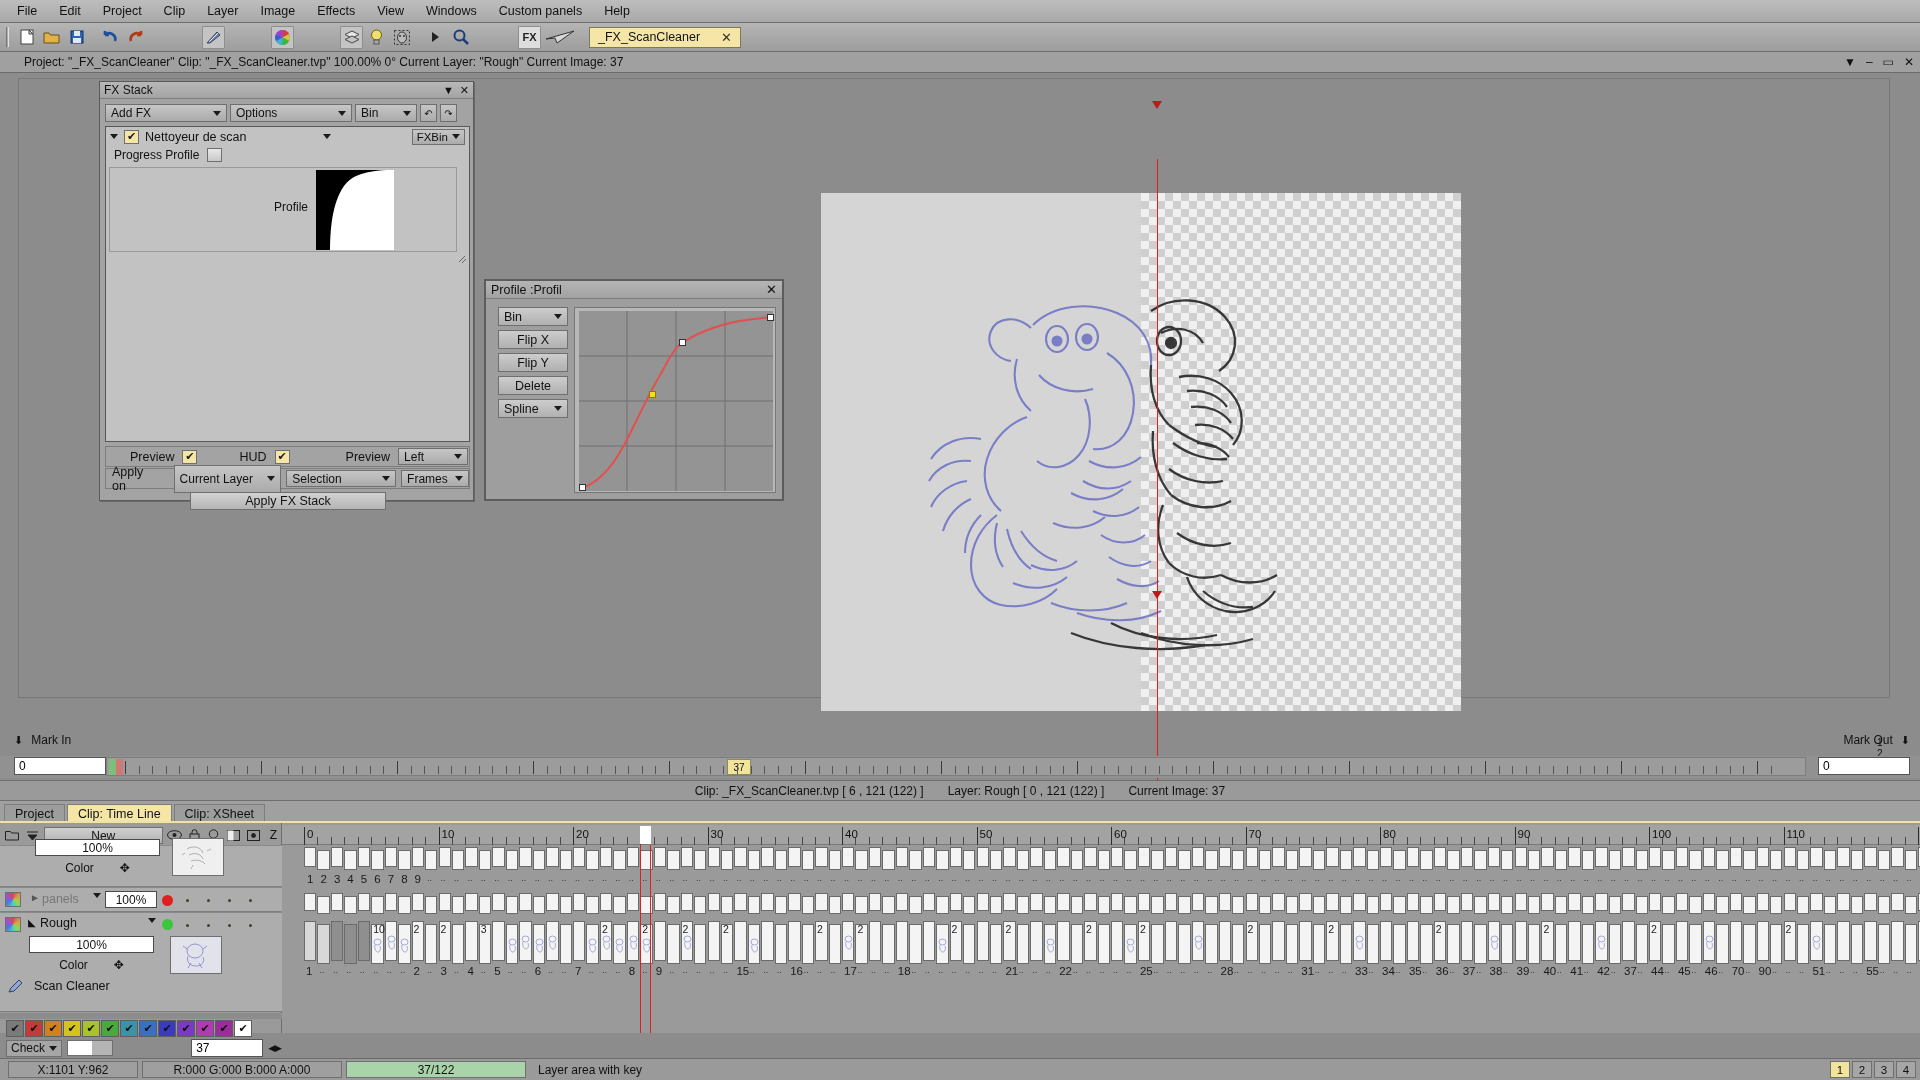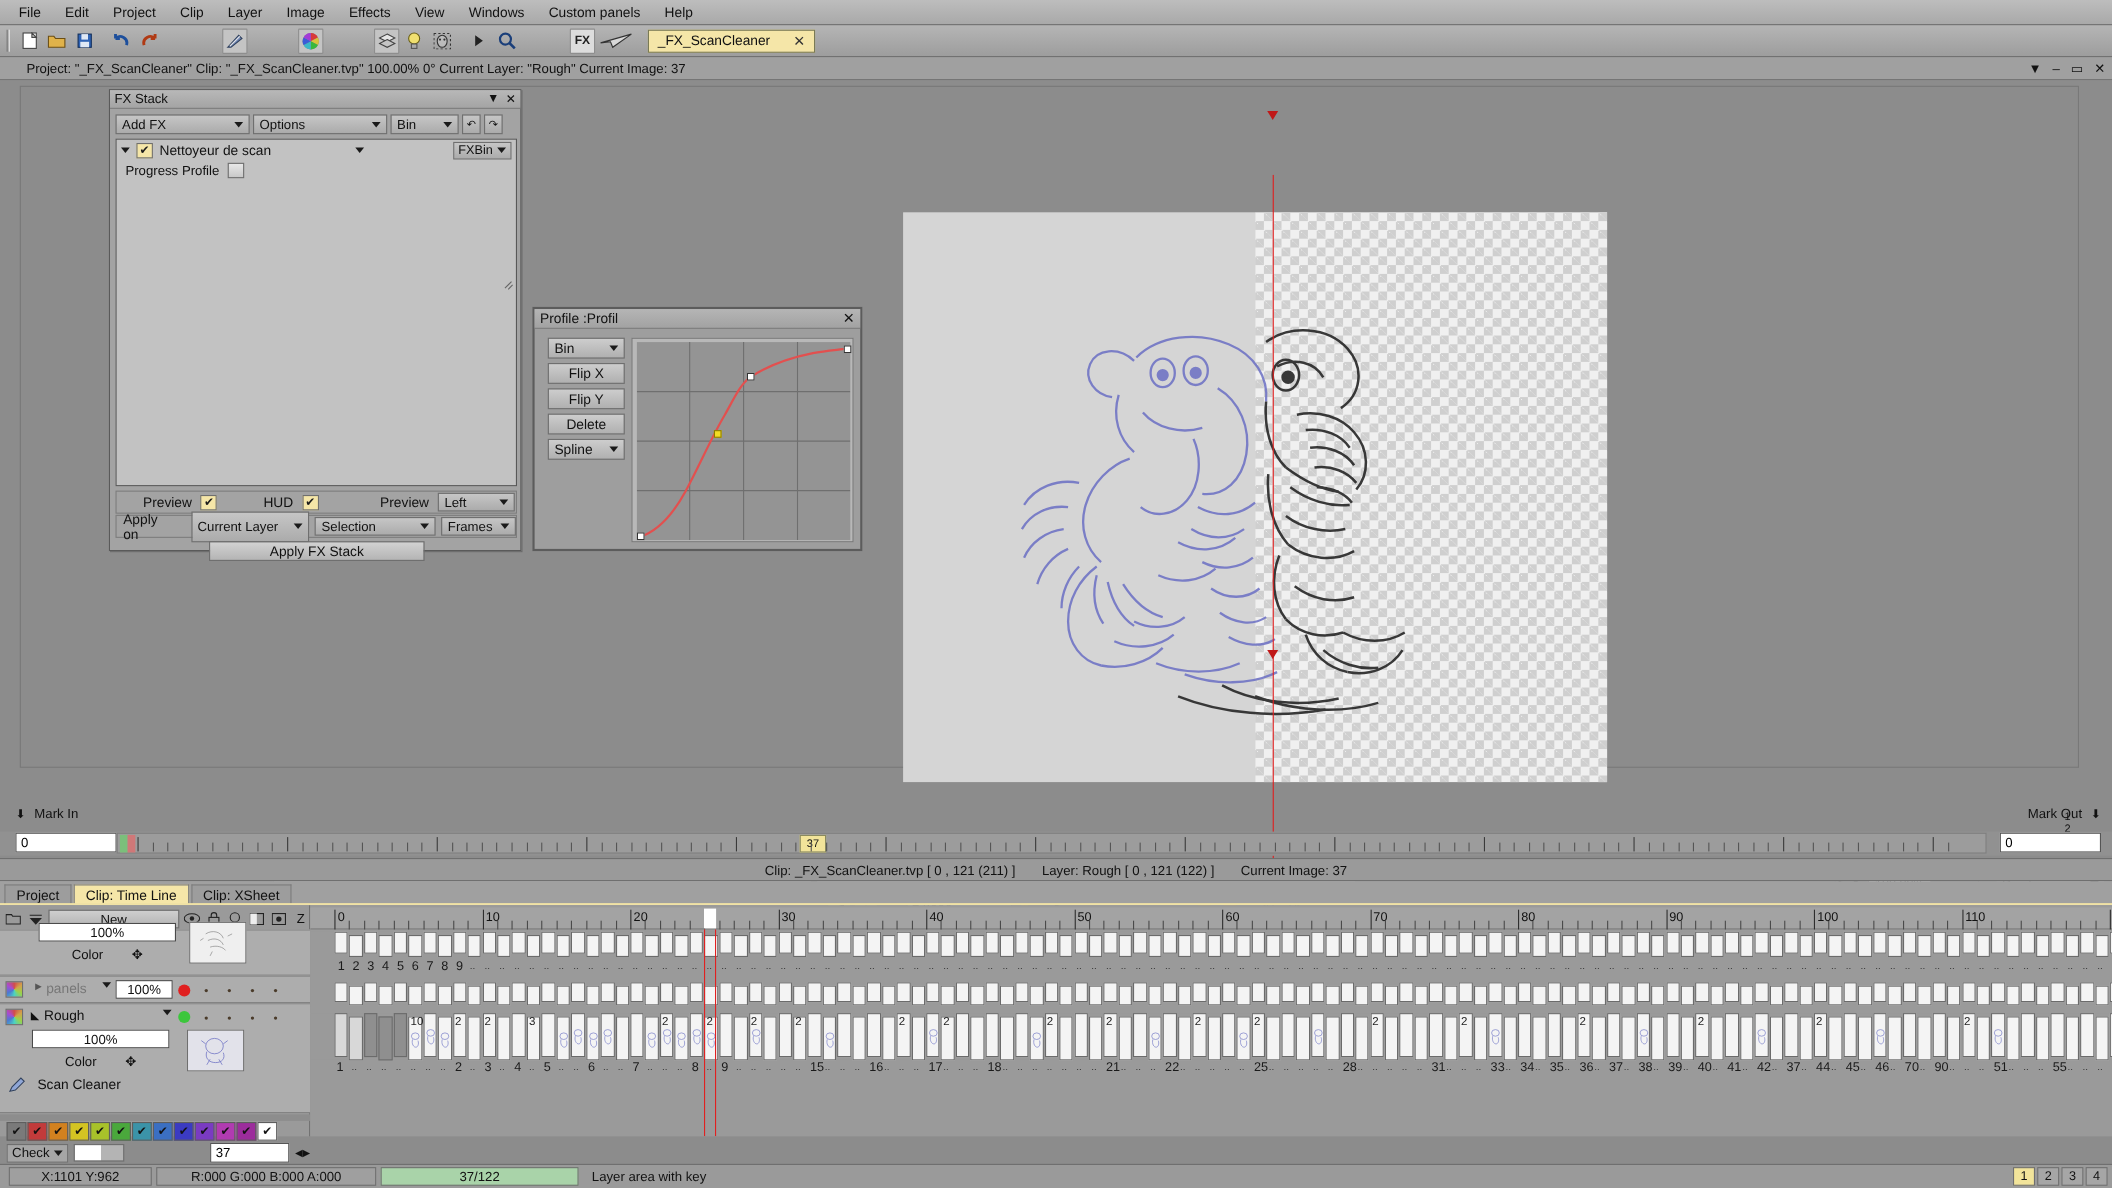--- a/index.html
+++ b/index.html
@@ -631,21 +631,21 @@
         <div class="tick" style="left: 1609.2px;"></div>
         <div class="tick" style="left: 1622.8px;"></div>
         <div class="tick" style="left: 1636.4px;"></div>
         <div class="tickmaj" style="left: 1650px;"></div>
         <div class="tick" style="left: 1663.6px;"></div>
       </div>
     <input class="numfield tf2" value="0" style="">
   </div>
 
   <div class="clipinfo">
-    <span>Clip: _FX_ScanCleaner.tvp [ 0 , 121  (211) ]</span>
+    <span>Clip: _FX_ScanCleaner.tvp [ 6 , 121  (122) ]</span>
     <span>Layer: Rough [ 0 , 121  (122) ]</span>
     <span>Current Image: 37</span>
   </div>
 
   <div class="paneltabs">
     <div class="ptab">Project</div>
     <div class="ptab active">Clip: Time Line</div>
     <div class="ptab">Clip: XSheet</div>
     <div class="rule"></div>
   </div>
@@ -1783,20 +1783,29 @@
         <span class="caret" style="margin-left:auto;margin-right:4px;"></span>
         <span class="fxbin">
           <span>FXBin</span>
           <span class="caret"></span>
         </span>
       </div>
       <div class="progrow">
         <span>Progress Profile</span>
         <span class="swatch"></span>
       </div>
+      <div class="profilebox">
+        <span class="profile-label">Profile</span>
+        <div class="profile-graph">
+          <svg width="78" height="80" viewBox="0 0 78 80" preserveAspectRatio="none">
+            <rect width="78" height="80" fill="#000"></rect>
+            <path d="M14 80 C14 42 22 14 40 6 C54 0 70 0 78 0 L78 80 Z" fill="#fff"></path>
+          </svg>
+        </div>
+      </div>
       <div style="position:absolute;right:2px;top:126px;width:10px;height:10px;">
         <svg width="10" height="10" viewBox="0 0 10 10">
             <path d="M2 8 L8 2 M5 9 L9 5" stroke="#666"></path>
           </svg>
       </div>
     </div>
 
     <div class="fxfoot1">
       <span style="margin-left:24px;">Preview</span>
       <span class="ckbox" style="margin-left:8px;">✔</span>

